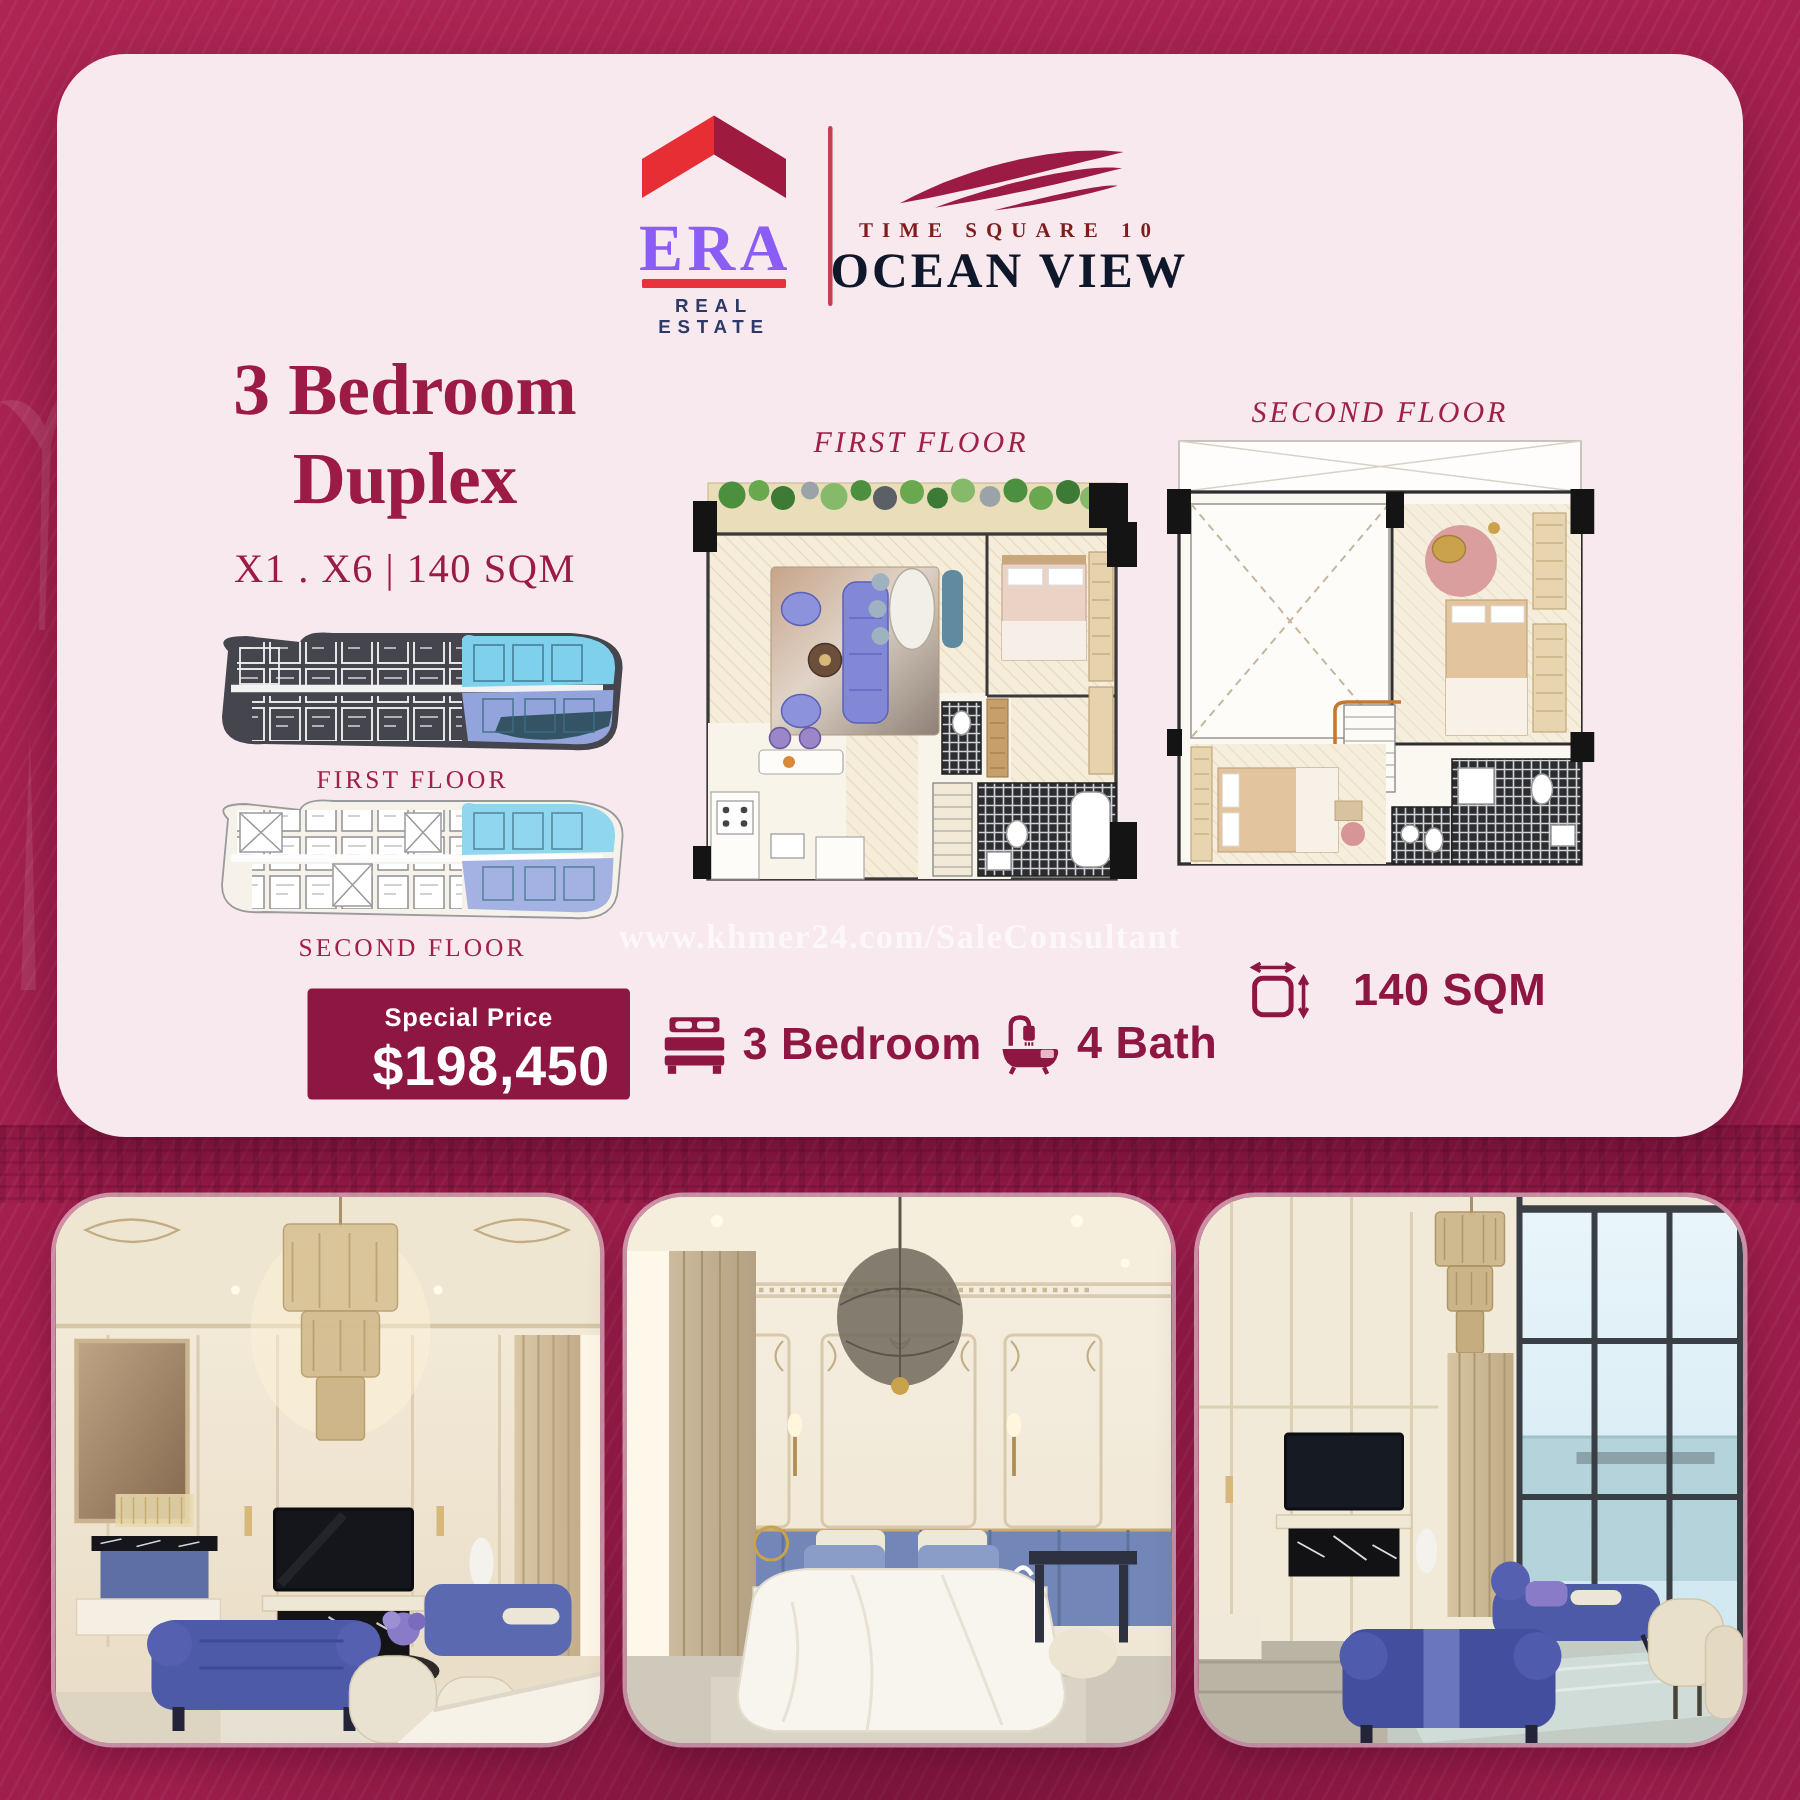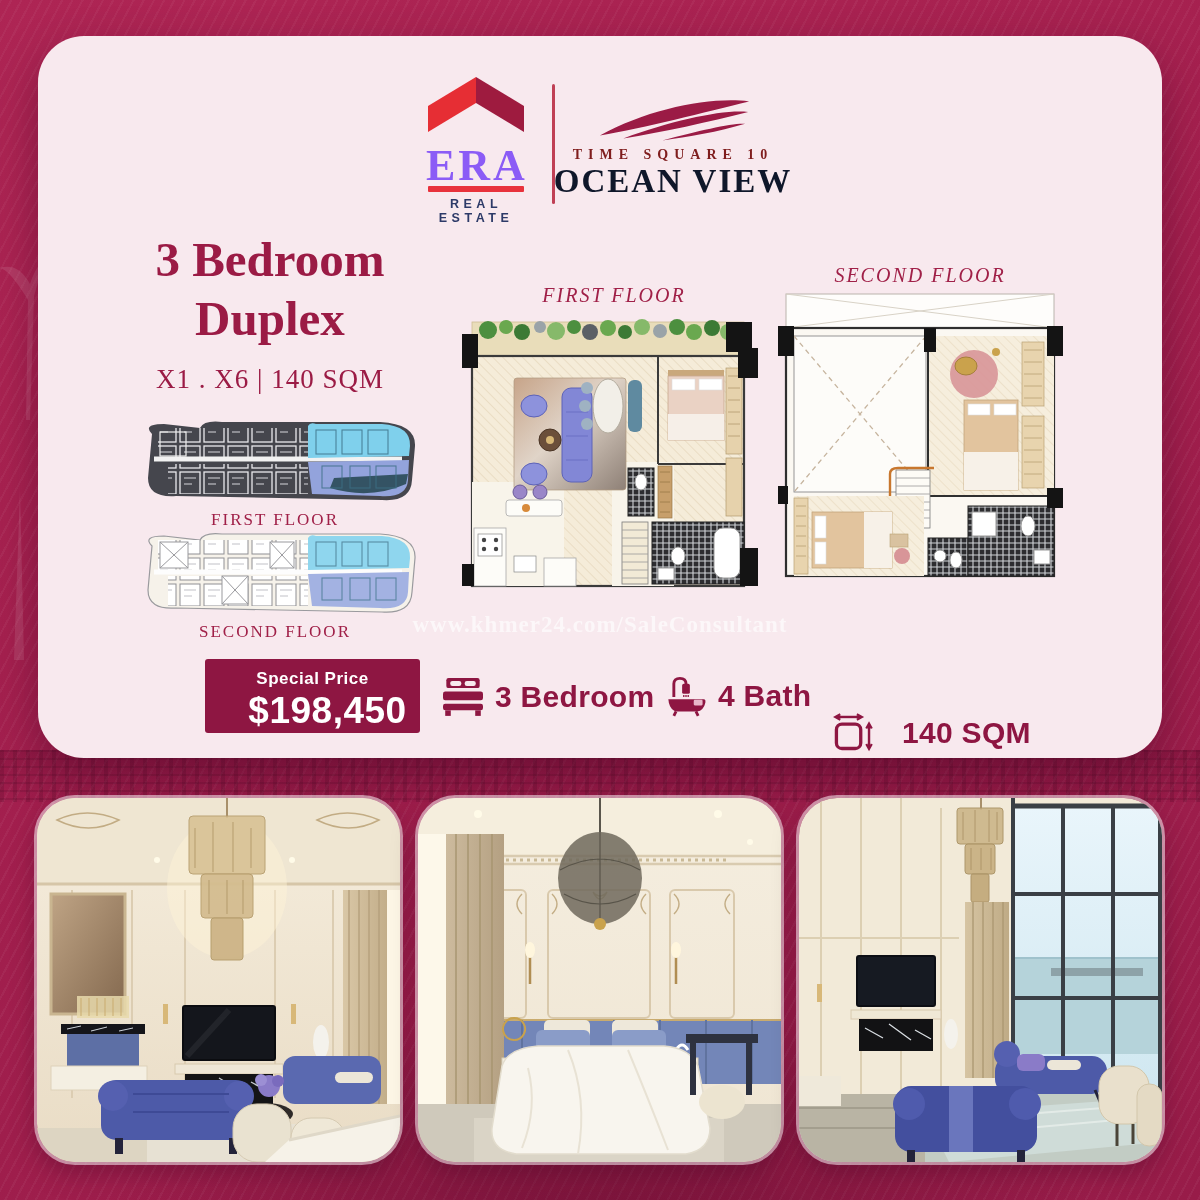--- a/index.html
+++ b/index.html
@@ -310,21 +310,21 @@
         <path d="M7,20 V8 Q7,3 12.5,3 Q18,3 18,8 V9" fill="none" stroke="#8e1642" stroke-width="2.6"></path>
         <rect x="14.5" y="8" width="7" height="9" rx="1.5" fill="#8e1642"></rect>
         <path d="M16 18 v2 M18 18 v2 M20 18 v2" stroke="#8e1642" stroke-width="1.2"></path>
         <path d="M2,22 H34 Q36,22 35.5,25 Q34,32 28,33 H10 Q4,32 2.5,25 Q2,22 2,22 Z" fill="#8e1642"></path>
         <rect x="25" y="22.5" width="8" height="5" rx="1" fill="#e8b7c9"></rect>
         <path d="M9,33 L7,37 M27,33 L29,37" stroke="#8e1642" stroke-width="2.6"></path>
       </svg>
       <span>4 Bath</span>
     </div>
 
-    <div class="abs feature" style="left:794px;top:676px;height:42px;gap:28px;">
+    <div class="abs feature" style="left:794px;top:604px;height:42px;gap:28px;">
       <svg width="42" height="40" viewBox="0 0 38 36">
         <rect x="4" y="10" width="22" height="22" rx="5" fill="none" stroke="#8e1642" stroke-width="3"></rect>
         <path d="M4,3.5 H26" stroke="#8e1642" stroke-width="2.2"></path>
         <path d="M7.5,1 L3,3.5 L7.5,6 M22.5,1 L27,3.5 L22.5,6" fill="none" stroke="#8e1642" stroke-width="2"></path>
         <path d="M33.5,11 V31" stroke="#8e1642" stroke-width="2.2"></path>
         <path d="M31,14 L33.5,9.5 L36,14 M31,28 L33.5,32.5 L36,28" fill="none" stroke="#8e1642" stroke-width="2"></path>
       </svg>
       <span>140 SQM</span>
     </div>
   </div>

